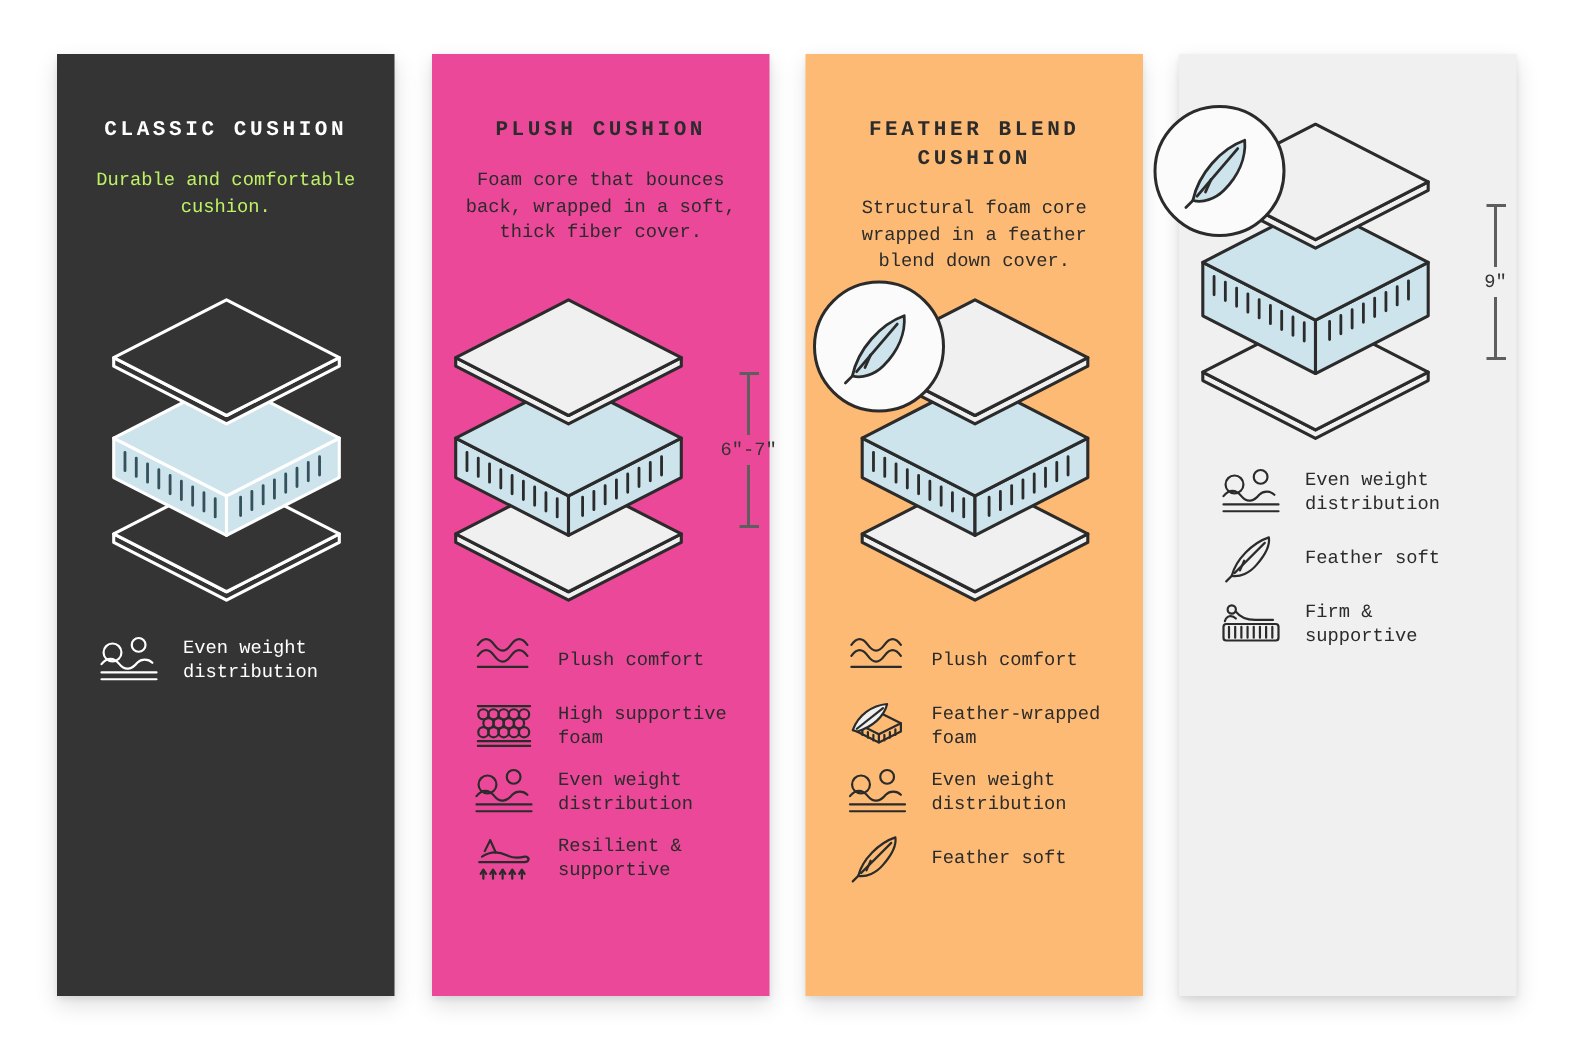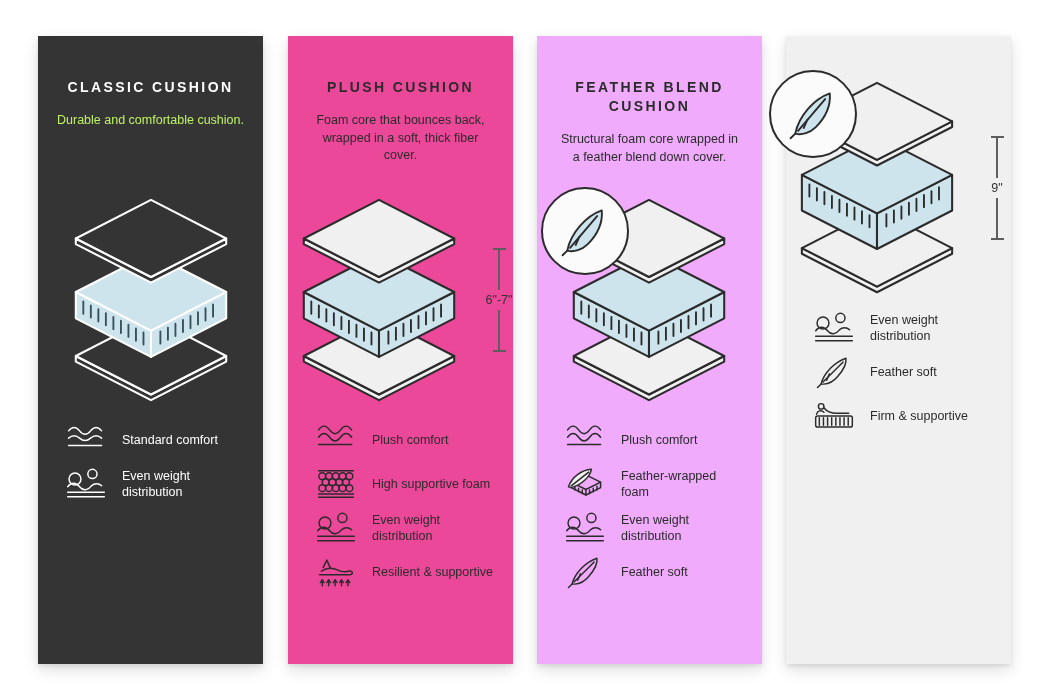--- a/index.html
+++ b/index.html
@@ -2,21 +2,21 @@
 <html><head>
 <meta charset="utf-8">
 <style>
   html,body{margin:0;padding:0;}
   body{
     width:1049px;height:700px;
     background:#ffffff;
     font-family:"Liberation Sans","DejaVu Sans",sans-serif;
     overflow:hidden;
   }
-  .board{position:relative;width:1049px;height:700px;background:#ffffff;}
+  .board{position:relative;width:1049px;height:700px;background:#ffffff;font-family:Liberation Mono, monospace;}
   .panel{
     position:absolute;top:36px;width:225px;height:628px;
     box-sizing:border-box;padding:38px 19px 20px;
     box-shadow:0 6px 14px rgba(0,0,0,0.13),0 2px 4px rgba(0,0,0,0.08);
     display:flex;flex-direction:column;
   }
   .panel:nth-child(1){left:38px;}
   .panel:nth-child(2){left:288px;}
   .panel:nth-child(3){left:537px;}
   .panel:nth-child(4){left:786px;}
@@ -70,30 +70,20 @@
               <path d="M20 101L100 142L100 170L20 129Z" fill="#cde4ed"></path>
               <path d="M180 101L100 142L100 170L180 129Z" fill="#cde4ed"></path>
               <path d="M100 60L180 101L100 142L20 101Z" fill="#cde4ed"></path>
               <path d="M28 111.1v13 M36 115.2v13 M44 119.3v13 M52 123.4v13 M60 127.5v13 M68 131.6v13 M76 135.7v13 M84 139.8v13 M92 143.9v13 M110 142.9v13 M118 138.8v13 M126 134.7v13 M134 130.6v13 M142 126.5v13 M150 122.4v13 M158 118.3v13 M166 114.2v13 " stroke="#35525c" stroke-width="2"></path>
               <path d="M20 44L100 85L180 44L180 50L100 91L20 50Z" fill="#343434"></path>
               <path d="M100 3L180 44L100 85L20 44Z" fill="#343434"></path>
             </g>
           </svg></div>
     </div>
     <div class="features">
-        <div class="feature">
-          <span class="ficon">
-            <svg class="fi" viewBox="0 0 48 38">
-              <path d="M5 9c4-5 8-5 12 0s8 5 12 0 8-5 12 0"></path>
-              <path d="M5 17c4-3.5 8-3.5 12 0s8 3.5 12 0 8-3.5 12 0"></path>
-              <path d="M5 25h36"></path>
-            </svg>
-          </span>
-          <span class="flabel">Standard comfort</span>
-        </div>
         <div class="feature">
           <span class="ficon">
             <svg class="fi" viewBox="0 0 48 38">
               <circle cx="12" cy="13.5" r="6.5"></circle>
               <circle cx="31" cy="8" r="5"></circle>
               <path d="M4 22c4-5 9-5 13 0s9 4 13-1c3-3 8-3 11 0"></path>
               <path d="M4 28h40"></path>
               <path d="M4 33h40"></path>
             </svg>
           </span>
@@ -191,21 +181,21 @@
               <path d="M28 30.5l2-3 2 3"></path>
               <path d="M37 34v-6"></path>
               <path d="M35 30.5l2-3 2 3"></path>
             </svg>
           </span>
           <span class="flabel">Resilient &amp; supportive</span>
         </div>
       </div>
   </section>
 
-  <section class="panel light" style="background: #f0abfc; align-items: flex-end; --panel-bg: #f0f0f0;">
+  <section class="panel light" style="background: #fdba74; --panel-bg: #f0f0f0;">
     <header class="head">
       <h2 class="title">FEATHER BLEND CUSHION</h2>
       <p class="desc">Structural foam core wrapped in a feather blend down cover.</p>
     </header>
     <div class="illo">
       <div class="cushion-wrap"><svg width="188" height="207" viewBox="0 0 200 220" fill="none">
             <g stroke="#2b2b2b" stroke-width="2.2" stroke-linejoin="round" stroke-linecap="round">
               <path d="M20 169L100 210L180 169L180 175L100 216L20 175Z" fill="#f0f0f0"></path>
               <path d="M100 128L180 169L100 210L20 169Z" fill="#f0f0f0"></path>
               <path d="M20 101L100 142L100 170L20 129Z" fill="#cde4ed"></path>

